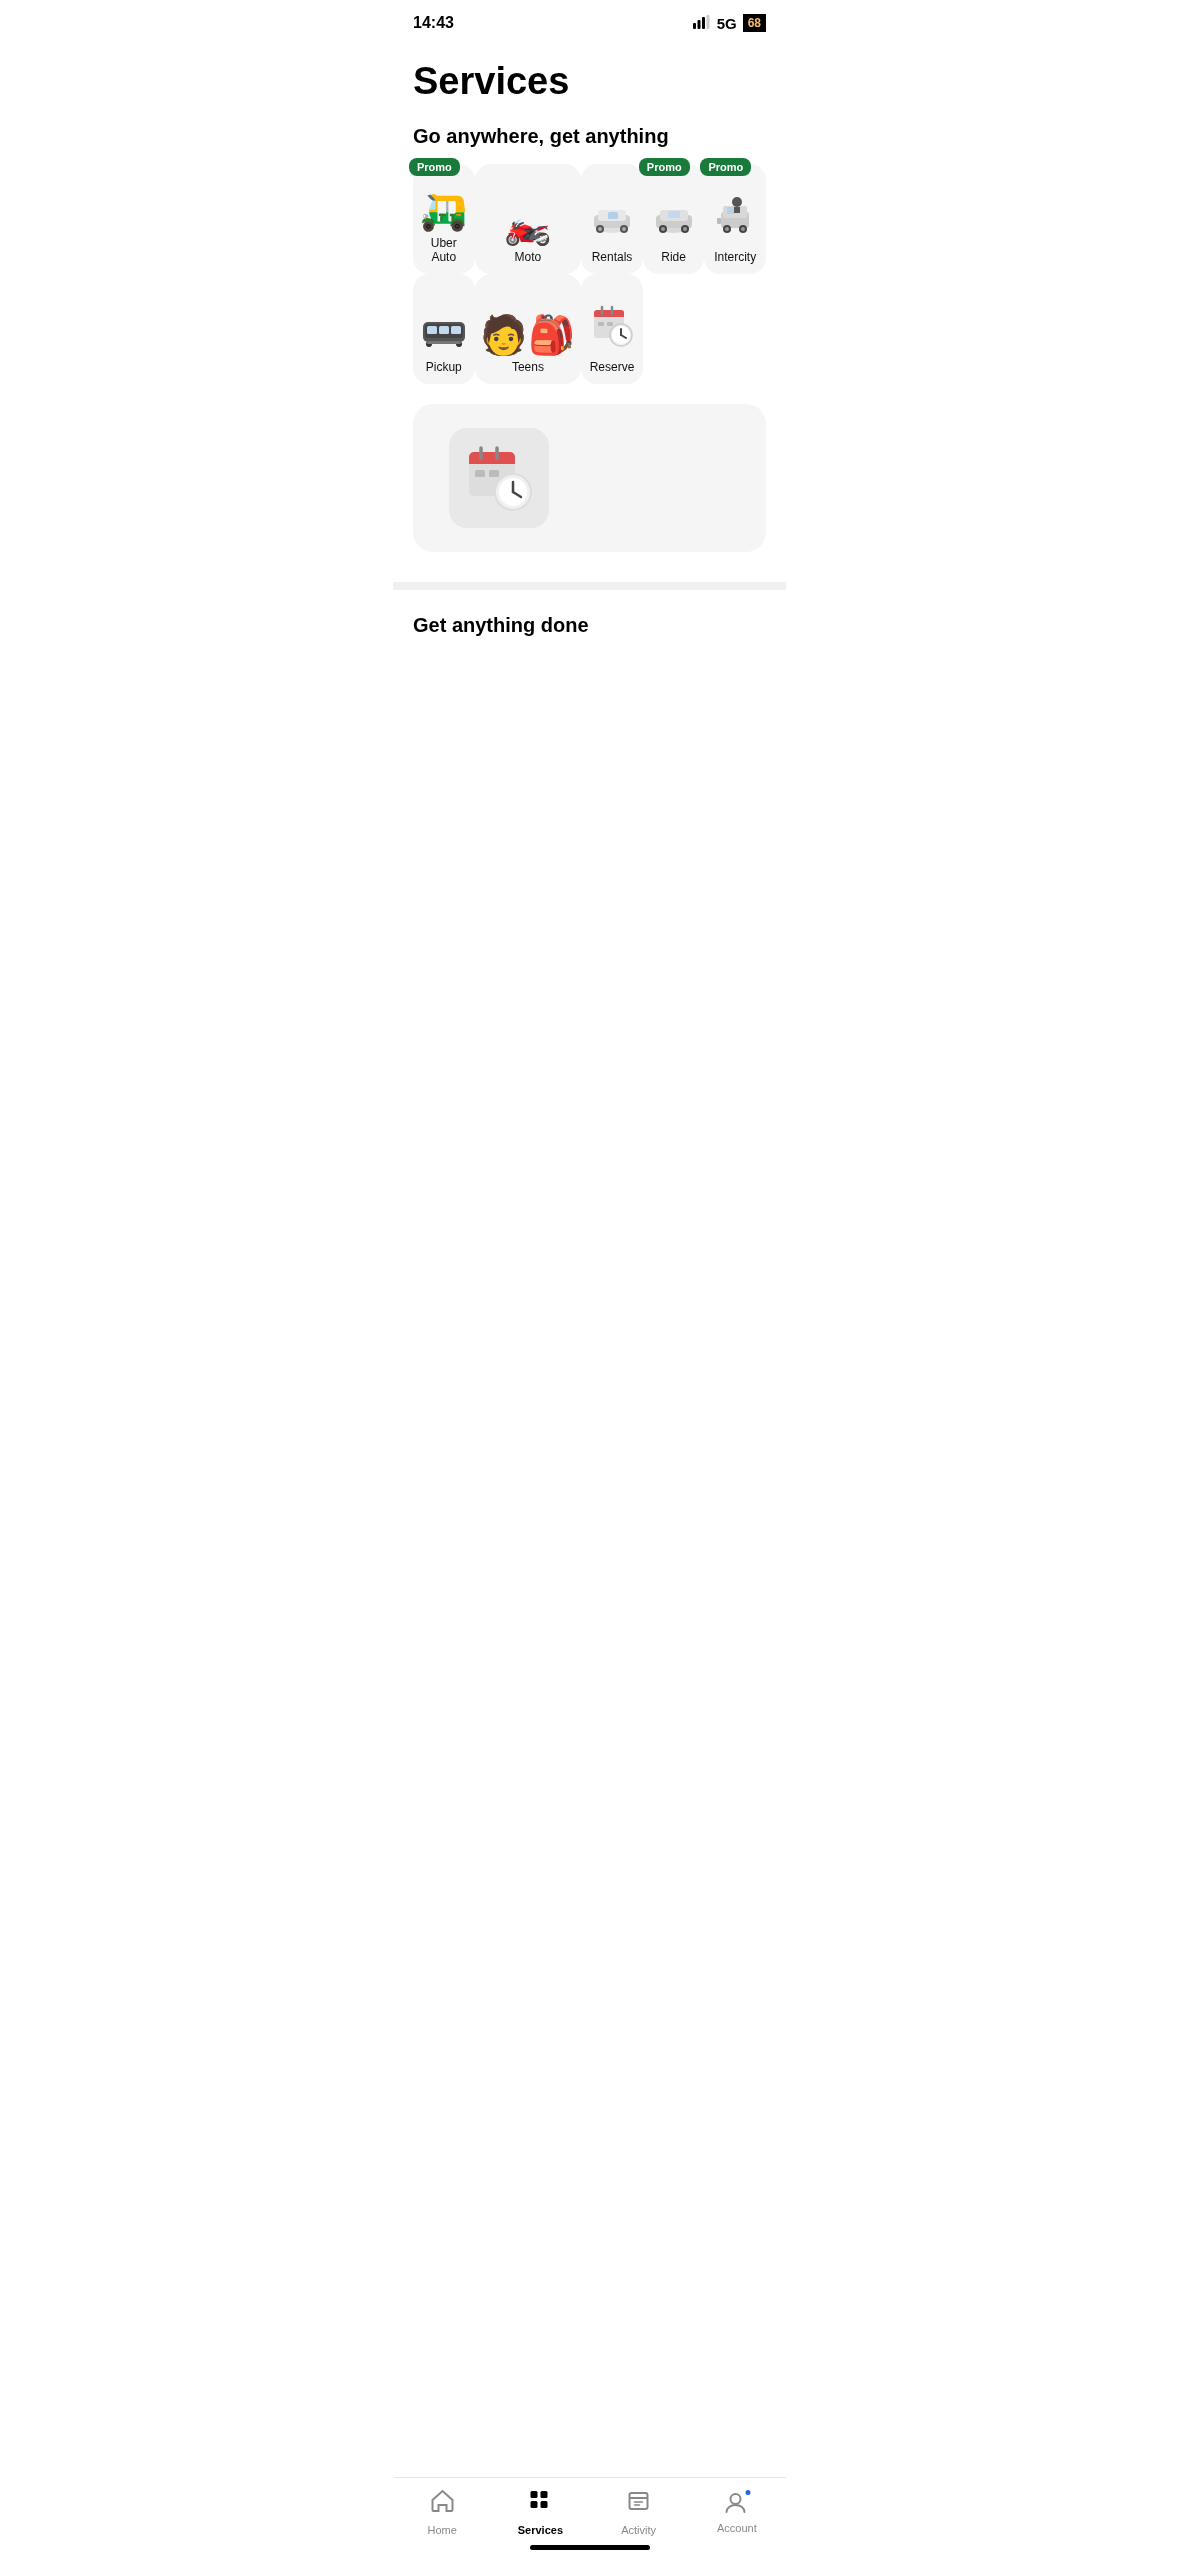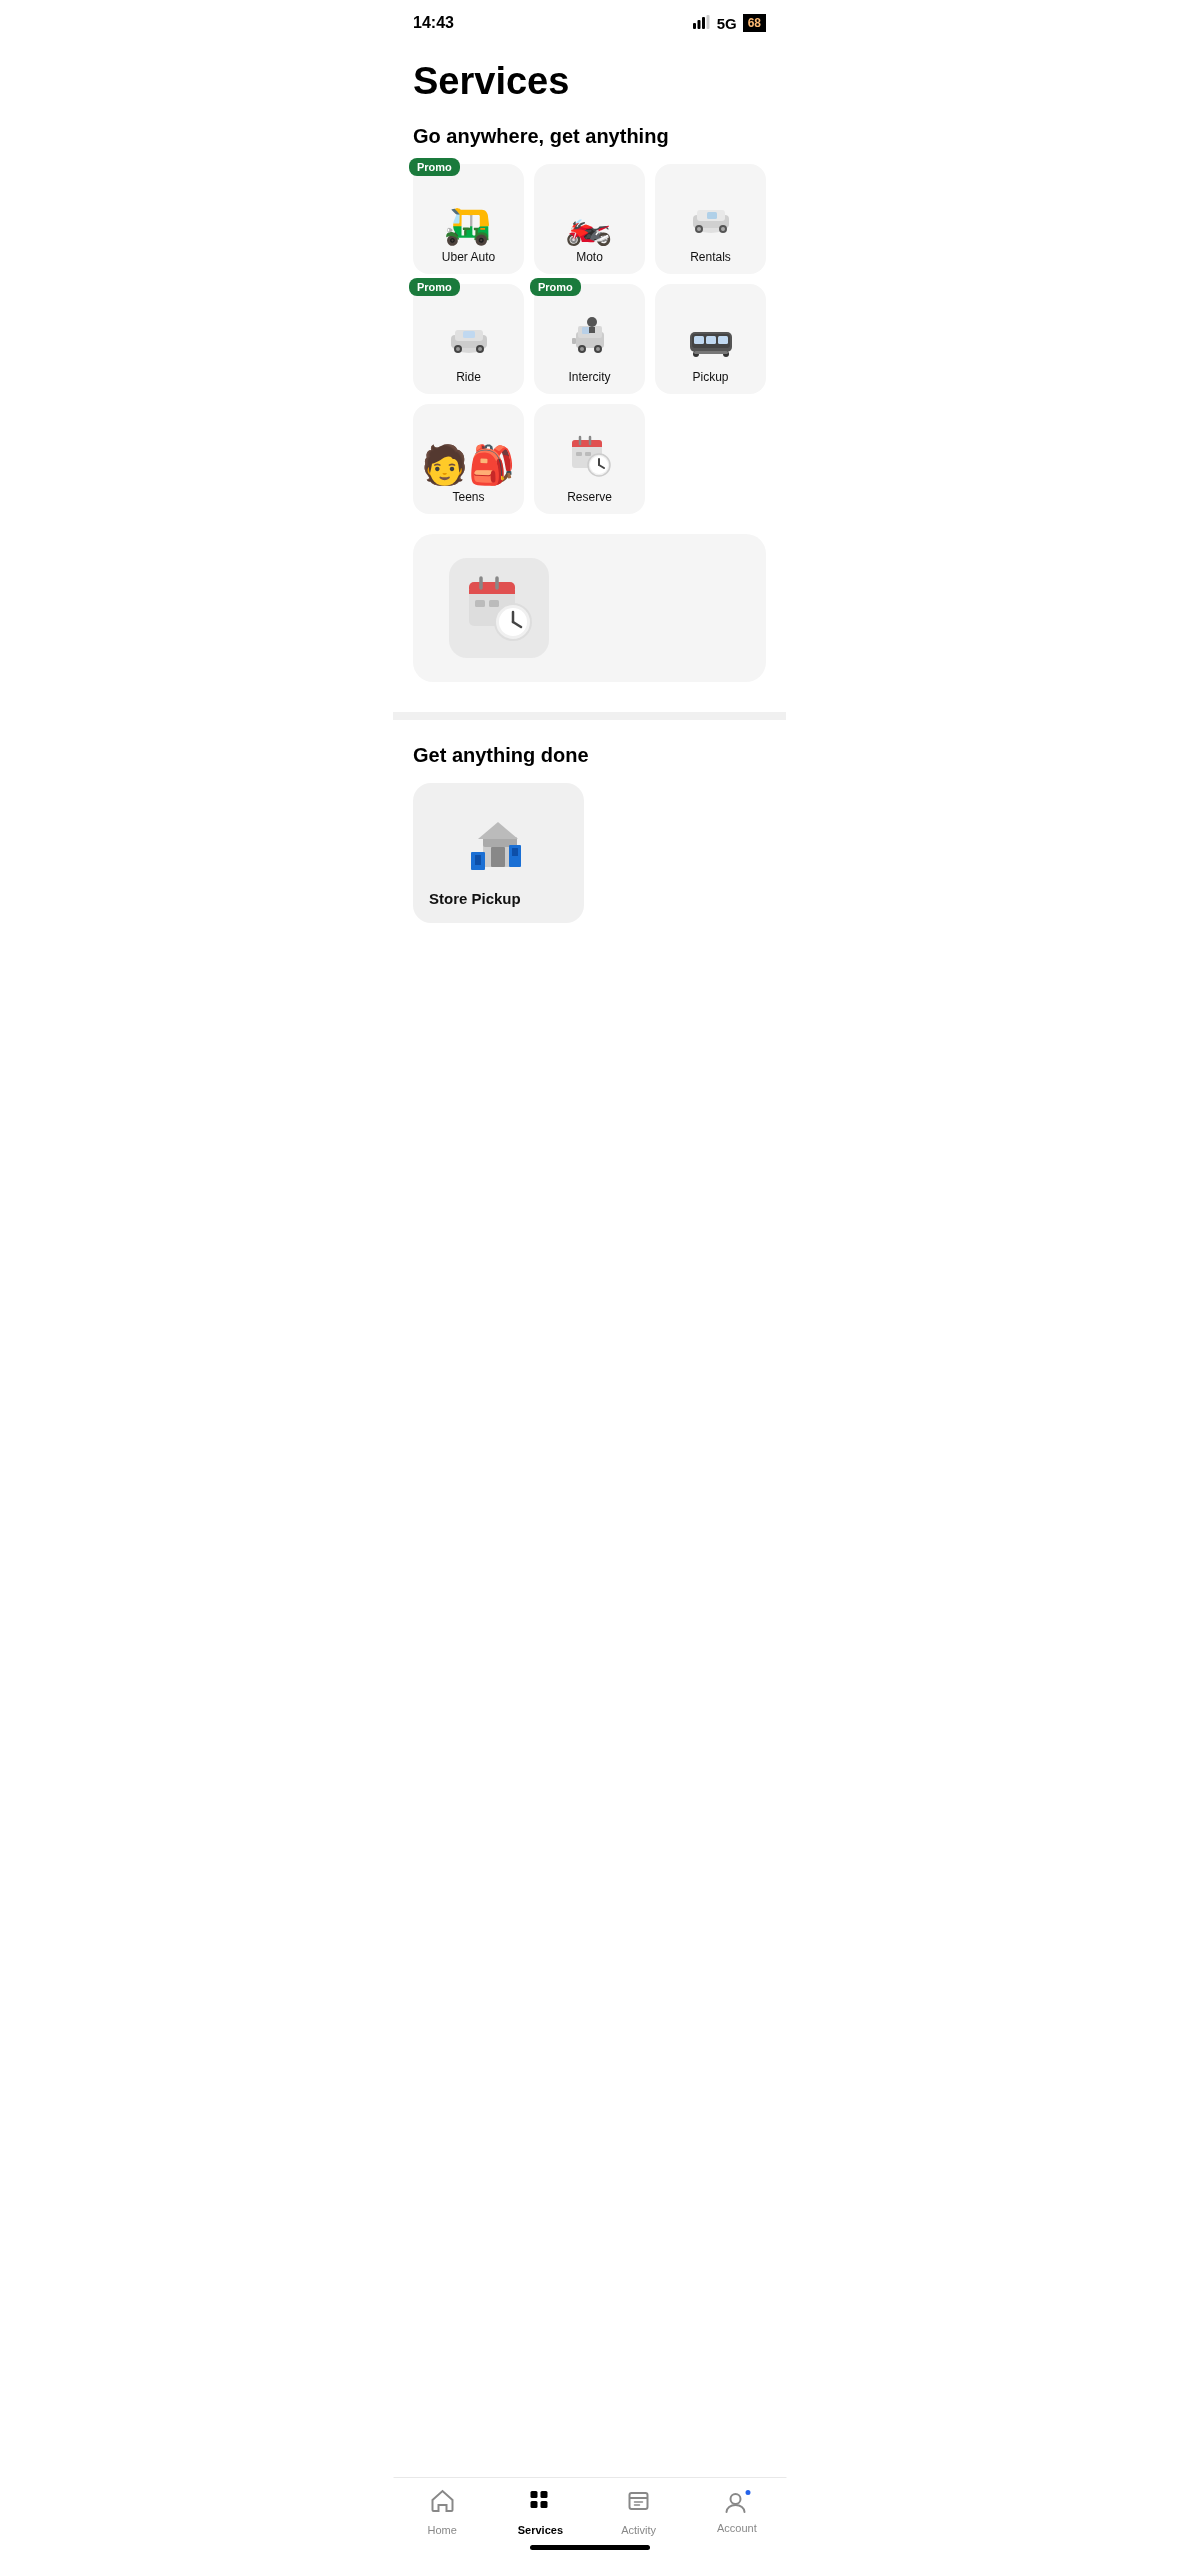--- a/index.html
+++ b/index.html
@@ -54,22 +54,21 @@
     .section-title {
       font-size: 20px;
       font-weight: 700;
       margin-bottom: 16px;
       color: #000;
     }
 
     
     .service-grid {
       display: grid;
-      grid-template-columns: repeat(3, 1fr);
-      gap: 10px;
+      grid-template-columns: repeat(5, 1fr);
       margin-bottom: 20px;
     }
 
     .service-item {
       background: #f5f5f5;
       border-radius: 16px;
       padding: 10px 6px 10px 6px;
       display: flex;
       flex-direction: column;
       align-items: center;
@@ -394,35 +393,20 @@
     </div>
   </div>
 
   <div class="section-divider"></div>
 
   <h2 class="section-title">Get anything done</h2>
 
   <div class="anything-grid">
 
 
-    <div class="anything-item">
-      <div class="anything-icon">
-        <svg width="70" height="65" viewBox="0 0 70 65" fill="none">
-          <rect x="20" y="30" width="34" height="30" rx="2" fill="#ccc"></rect>
-          <rect x="20" y="30" width="34" height="10" rx="2" fill="#aaa"></rect>
-          <rect x="28" y="40" width="14" height="20" rx="1" fill="#888"></rect>
-          <polygon points="15,32 35,15 55,32" fill="#bbb"></polygon>
-          <rect x="8" y="45" width="14" height="18" rx="1" fill="#1a6fd4"></rect>
-          <rect x="12" y="48" width="6" height="10" rx="0.5" fill="#0d4fa8"></rect>
-          <rect x="46" y="38" width="12" height="22" rx="1" fill="#1a6fd4"></rect>
-          <rect x="49" y="41" width="6" height="8" rx="0.5" fill="#0d4fa8"></rect>
-        </svg>
-      </div>
-      <span class="anything-label">Store Pickup</span>
-    </div>
 
   </div>
 
 </div>
 
 <nav class="bottom-nav">
 
   <div class="nav-item">
     <span class="nav-icon">
       <svg width="26" height="26" viewBox="0 0 26 26" fill="none">

